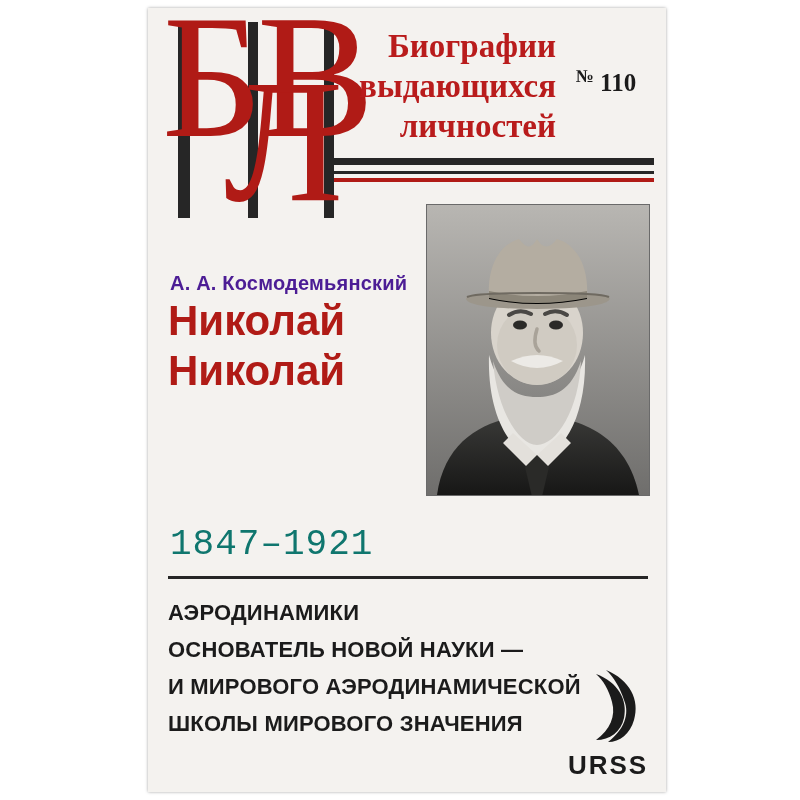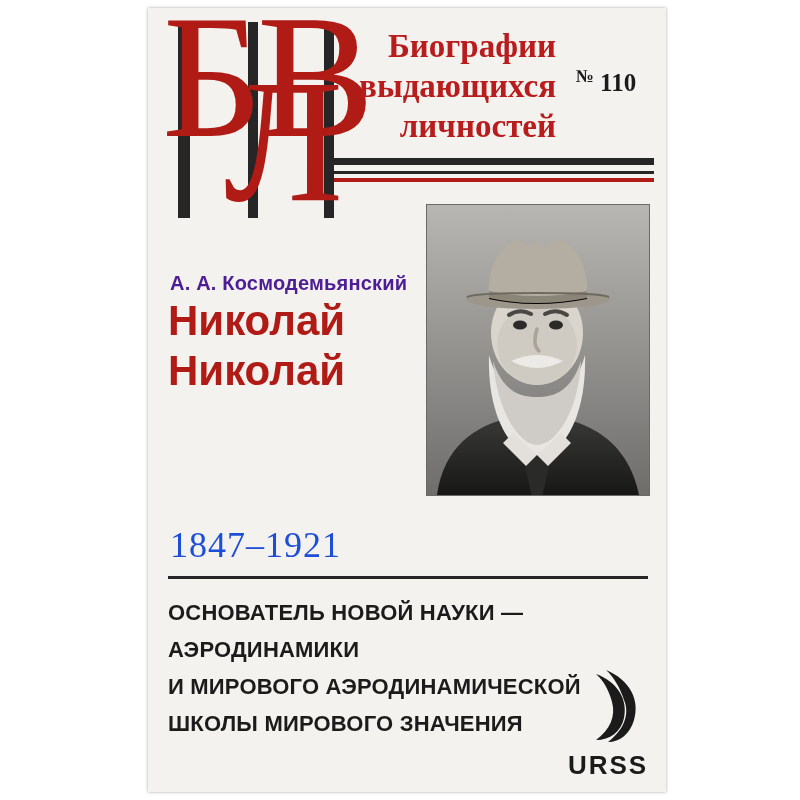--- a/index.html
+++ b/index.html
@@ -156,22 +156,22 @@
   }
   .title .t1 { display: block; font-size: 42px; }
   .title .t2 { display: block; font-size: 42px; }
   .title .t3 { display: block; font-size: 42px; }
 
   
   .years {
     position: absolute;
     left: 22px;
     top: 516px;
-    color: #1d4ed8;
-    font-family: Liberation Serif, serif;
+    color: #0f766e;
+    font-family: Liberation Mono, monospace;
     font-size: 36px;
     letter-spacing: 1px;
   }
 
   .rule-3 { left: 20px; top: 568px; width: 480px; height: 3px; background: #262626; }
 
   
   .subtitle {
     position: absolute;
     left: 20px;
@@ -291,22 +291,22 @@
     <div class="title">
       <span class="t1">Николай</span>
       <span class="t2">Николай</span>
     </div>
 
     <div class="years">1847–1921</div>
 
     <div class="rule rule-3"></div>
 
     <div class="subtitle">
+      <span>АЭРОДИНАМИКИ</span>
       <span>ОСНОВАТЕЛЬ НОВОЙ НАУКИ —</span>
-      <span>АЭРОДИНАМИКИ</span>
       <span>И МИРОВОГО АЭРОДИНАМИЧЕСКОЙ</span>
       <span>ШКОЛЫ МИРОВОГО ЗНАЧЕНИЯ</span>
     </div>
 
     <div class="publisher">
       <svg class="logo-mark" viewBox="0 0 84 76" xmlns="http://www.w3.org/2000/svg">
         <path d="M30 6 C 52 14, 62 32, 58 50 C 55 64, 44 72, 30 72 C 44 62, 50 48, 46 34 C 43 22, 37 12, 30 6 Z" fill="#1b1b1b"></path>
         <path d="M40 2 C 64 12, 74 32, 68 52 C 64 66, 54 74, 42 74 C 58 62, 64 46, 58 32 C 54 20, 48 9, 40 2 Z" fill="#1b1b1b"></path>
       </svg>
       <div class="logo-text">URSS</div>

